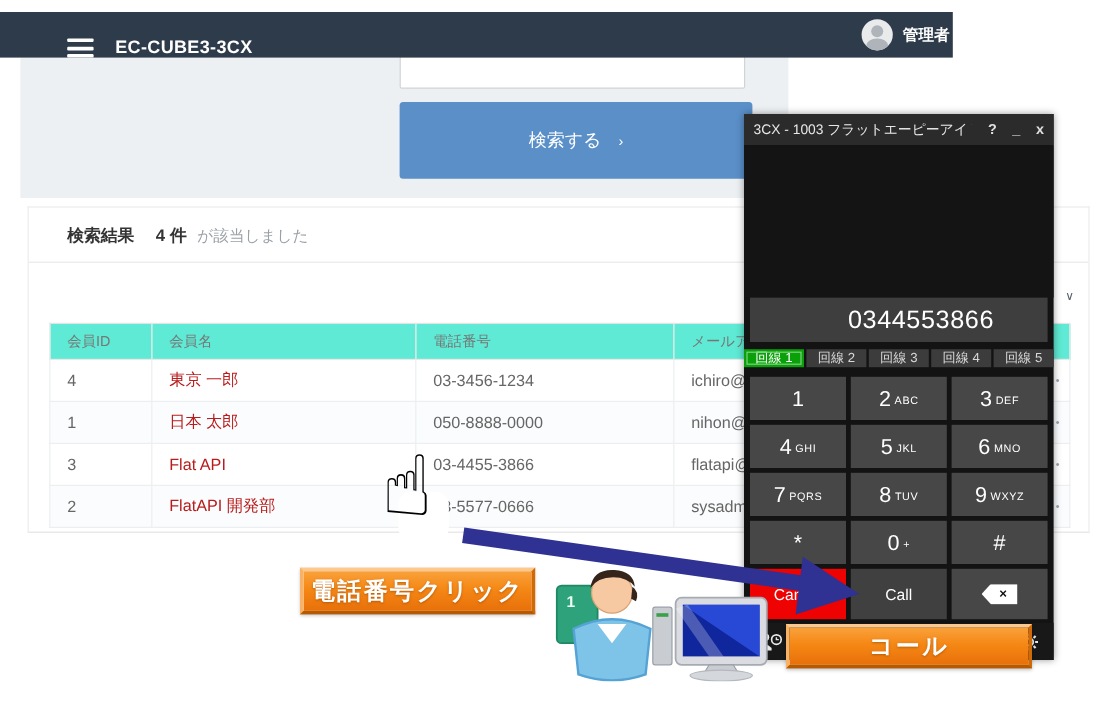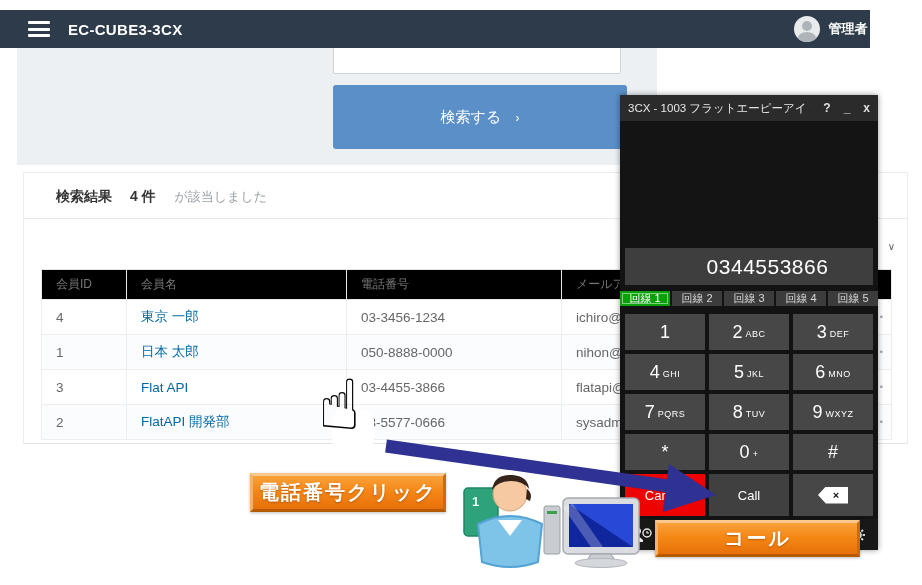--- a/index.html
+++ b/index.html
@@ -1,21 +1,21 @@
 <!DOCTYPE html>
 <html><head>
 <meta charset="utf-8">
 <style>
   * { margin:0; padding:0; box-sizing:border-box; }
   html,body { width:922px; height:585px; overflow:hidden; background:#fff;
     font-family:"Liberation Sans","DejaVu Sans",sans-serif; }
 
   
-  #topbar { position:absolute; left:0; top:10px; width:870px; height:38px;
-    background:#2e3b4a; display:flex; align-items:center; z-index:5; }
+  #topbar { position:absolute; left:0; top:10px; width:794px; height:38px;
+    background:#2e3b4a; display:flex; align-items:flex-end; z-index:5;padding-left:28px; }
   #hamburger { width:22px; height:16px; margin-left:28px; display:flex; flex-direction:column;
     justify-content:space-between; cursor:pointer; }
   #hamburger span { display:block; height:3px; background:#fff; border-radius:1px; }
   #app-title { color:#fff; font-weight:bold; font-size:15px; margin-left:18px; letter-spacing:.3px; }
   #topbar-right { position:absolute; right:-14px; top:0; height:38px; display:flex; align-items:center; }
   #avatar { width:26px; height:26px; border-radius:50%; background:#e8eaec; position:relative; overflow:hidden; margin-right:8px; }
   #avatar .head { position:absolute; left:8px; top:5px; width:10px; height:10px; border-radius:50%; background:#aeb4ba; }
   #avatar .body { position:absolute; left:4px; top:16px; width:18px; height:12px; border-radius:50% 50% 0 0; background:#aeb4ba; }
   #user-label { color:#fff; font-size:13px; font-weight:bold; white-space:nowrap; }
 
@@ -28,34 +28,34 @@
     font-family:Liberation Sans, sans-serif; }
   #search-button .chev { font-size:12px; margin-left:10px; }
 
   
   #results-card { position:absolute; left:23px; top:172px; width:885px; height:272px;
     background:#fff; border:1px solid #ececec; border-bottom:1px solid #e4e4e4; }
   #results-heading { height:46px; line-height:46px; padding-left:32px; border-bottom:1px solid #e9e9e9;
     font-size:14px; color:#333; }
   #results-heading b { font-weight:bold; }
   #results-heading .count { font-weight:bold; margin-left:14px; }
-  #results-heading .suffix { color:#9aa0a6; margin-left:15px; font-size:13px; }
+  #results-heading .suffix { color:#9aa0a6; margin-left:5px; font-size:13px; }
   #corner-fragment { position:absolute; right:12px; top:64px; font-size:13px; color:#5a6066; z-index:1; }
   #corner-fragment .caret { font-size:10px; margin-left:14px; color:#5a6066; }
 
   table#member-table { position:absolute; left:17px; top:96px; width:850px; border-collapse:collapse;
     font-size:13.5px; color:#666; table-layout:fixed; }
   #member-table th { height:30px; font-size:12px; font-weight:normal; color:#777; text-align:left;
-    padding-left:14px; border:1px solid #e9e9e9; border-top:1px solid #e4e4e4; background:#000000; }
+    padding-left:14px; border:1px solid #e9e9e9; border-top:1px solid #e4e4e4; background:#5eead4; }
   #member-table td { height:35px; padding-left:14px; border:1px solid #eceef0; background:#fff; }
   #member-table tr:nth-child(even) td { background:#fbfcfd; }
   #member-table .c-id { width:85px; } #member-table .c-name { width:220px; }
   #member-table .c-phone { width:215px; } #member-table .c-mail { width:280px; }
   #member-table .c-act { width:50px; }
-  .name-link { color:#0369a1; cursor:pointer; }
+  .name-link { color:#b91c1c; cursor:pointer; }
   .phone-link { color:#666; cursor:pointer; }
   .row-actions { color:#9aa3ad; font-size:9px; letter-spacing:2px; text-align:right; padding-right:6px; cursor:pointer; }
 
   
   #dialer { position:absolute; left:620px; top:95px; width:258px; height:455px; background:#131313;
     z-index:20; box-shadow:0 0 6px rgba(0,0,0,.4); display:flex; flex-direction:column; }
   #dialer-titlebar { height:26px; background:#2b2b2b; display:flex; align-items:center;
     color:#e8e8e8; font-size:11.5px; padding:0 8px; }
   #dialer-title { flex:1; white-space:nowrap; overflow:hidden; }
   .win-btn { color:#e0e0e0; font-weight:bold; font-size:12px; margin-left:13px; cursor:pointer; }

